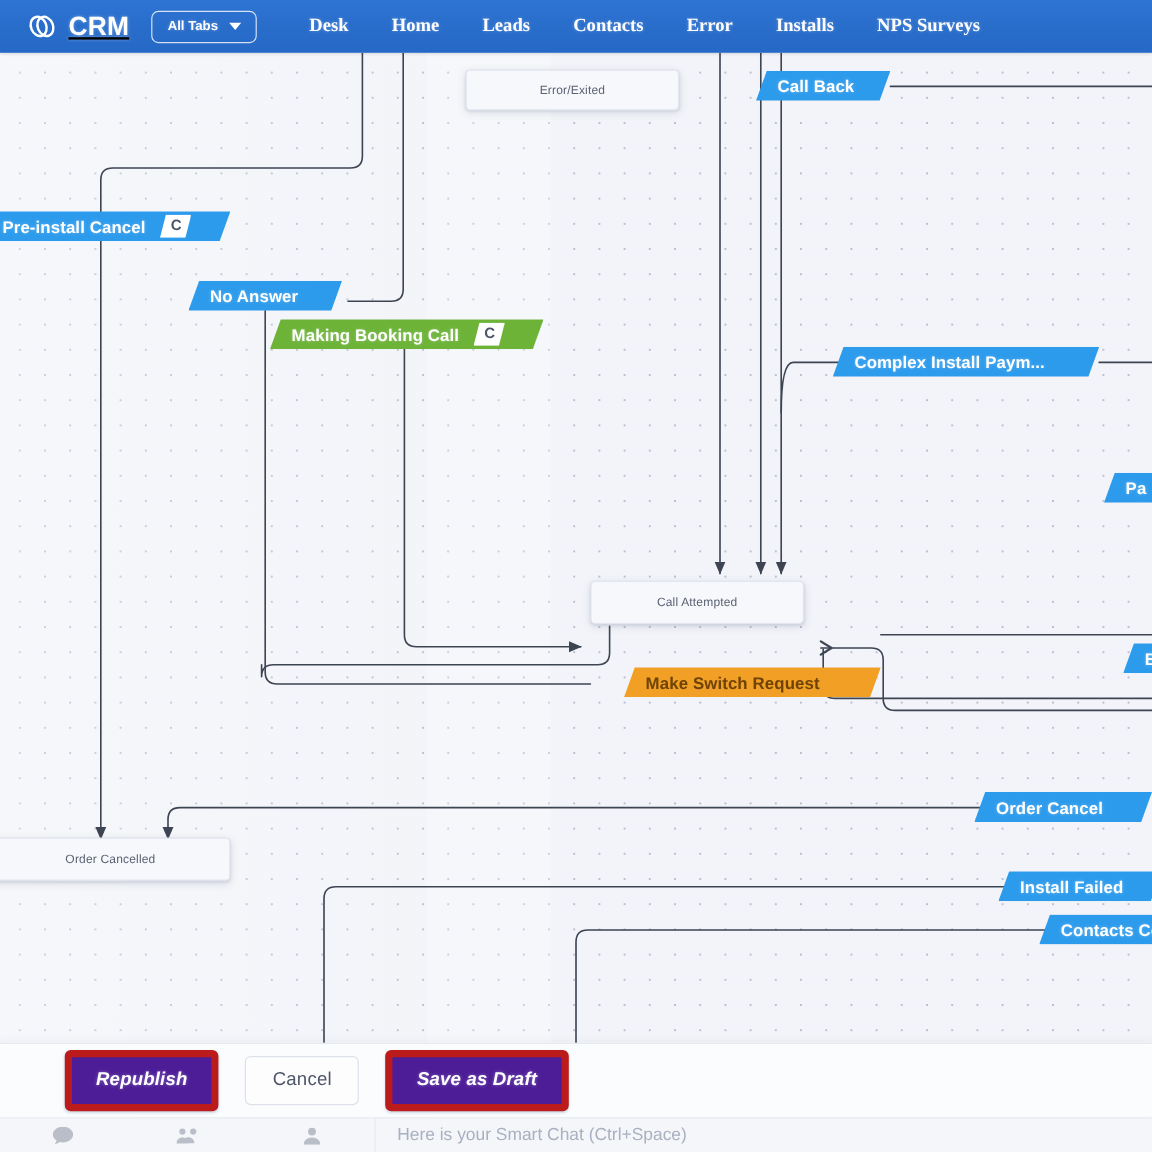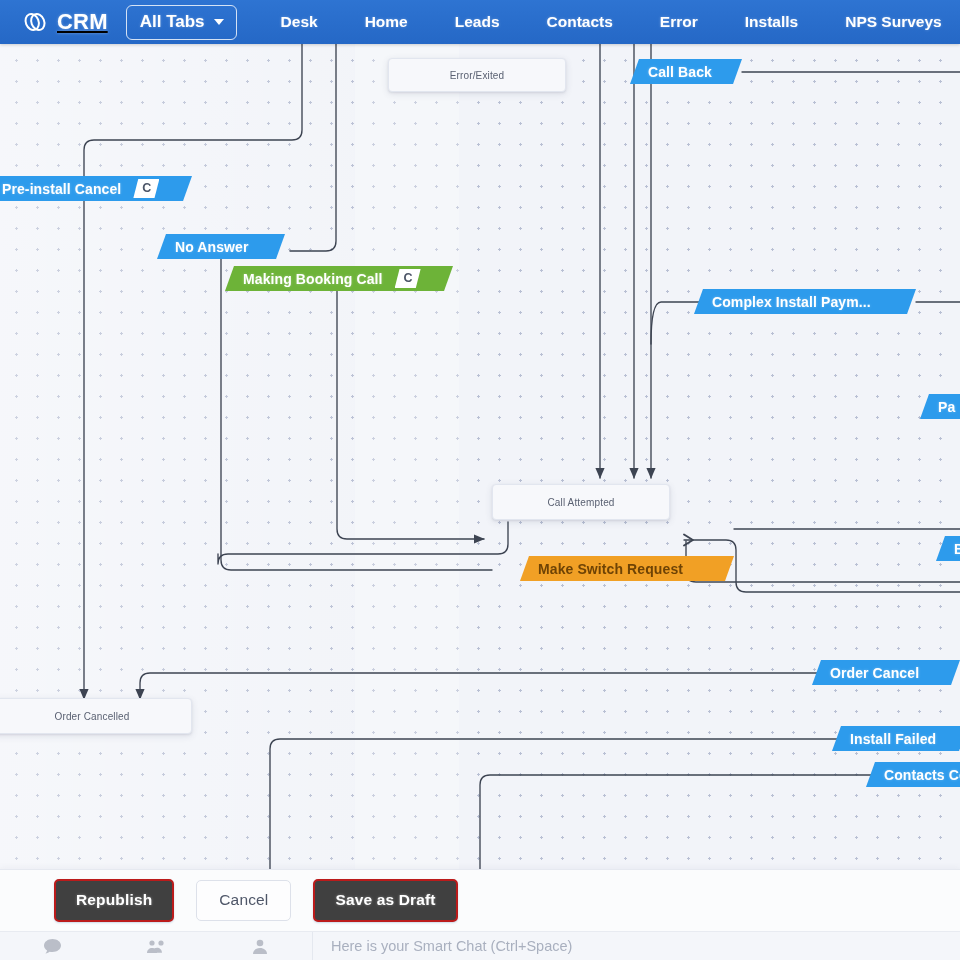--- a/index.html
+++ b/index.html
@@ -33,32 +33,32 @@
   #brand .name {
     color: #fff; font-size: 22px; font-weight: bold; letter-spacing: .2px;
     text-shadow: 0 0 3px rgba(255,255,255,.35);
     white-space: nowrap;
   }
   #alltabs {
     margin-left: 18px;
     border: 1.5px solid rgba(255,255,255,.8);
     border-radius: 6px;
     padding: 6px 12px 7px 13px;
-    color: #fff; font-size: 17px; font-weight: bold;
+    color: #fff; font-size: 11px; font-weight: bold;
     display: flex; align-items: center; gap: 9px;
     white-space: nowrap; cursor: pointer;
     text-shadow: 0 0 3px rgba(255,255,255,.3);
   }
   #alltabs .caret {
     width: 0; height: 0;
     border-left: 5px solid transparent;
     border-right: 5px solid transparent;
     border-top: 6px solid #fff;
   }
-  #navlinks { display: flex; align-items: center; margin-left: 26px; gap: 11px; }
+  #navlinks { display: flex; align-items: center; margin-left: 26px; gap: 0; font-family: Liberation Serif, serif; }
   #navlinks .navlink {
     color: #fff; font-size: 15.5px; font-weight: bold;
     padding: 6px 18px; white-space: nowrap; cursor: pointer;
     text-shadow: 0 0 3px rgba(255,255,255,.3);
   }
 
   
   #canvas {
     position: absolute; top: 44px; left: 0;
     width: 960px; height: 916px;
@@ -135,24 +135,25 @@
     z-index: 30;
     box-shadow: 0 -2px 6px rgba(70,80,110,.05);
   }
   .btn {
     font-size: 15.5px; font-weight: bold;
     border-radius: 5px; padding: 10px 20px 11px;
     white-space: nowrap; cursor: pointer;
     letter-spacing: .15px;
   }
   .btn.primary {
-    background: #404040; color: #fff;
-    border: 2px solid #b91c1c;
+    background: #4c1d95; color: #fff;
+    border: 6px solid #b91c1c;
     text-shadow: 0 0 3px rgba(255,255,255,.35);
     box-shadow: 0 1px 2px rgba(40,90,150,.22);
+    font-style: italic;
   }
   .btn.ghost {
     background: #fdfdfe; color: #4e5668; border: 1px solid #dde1ea;
     font-weight: normal; padding: 10px 22px 11px;
   }
 
   
   #chatbar {
     position: absolute; left: 0; bottom: 0;
     width: 960px; height: 29px;

